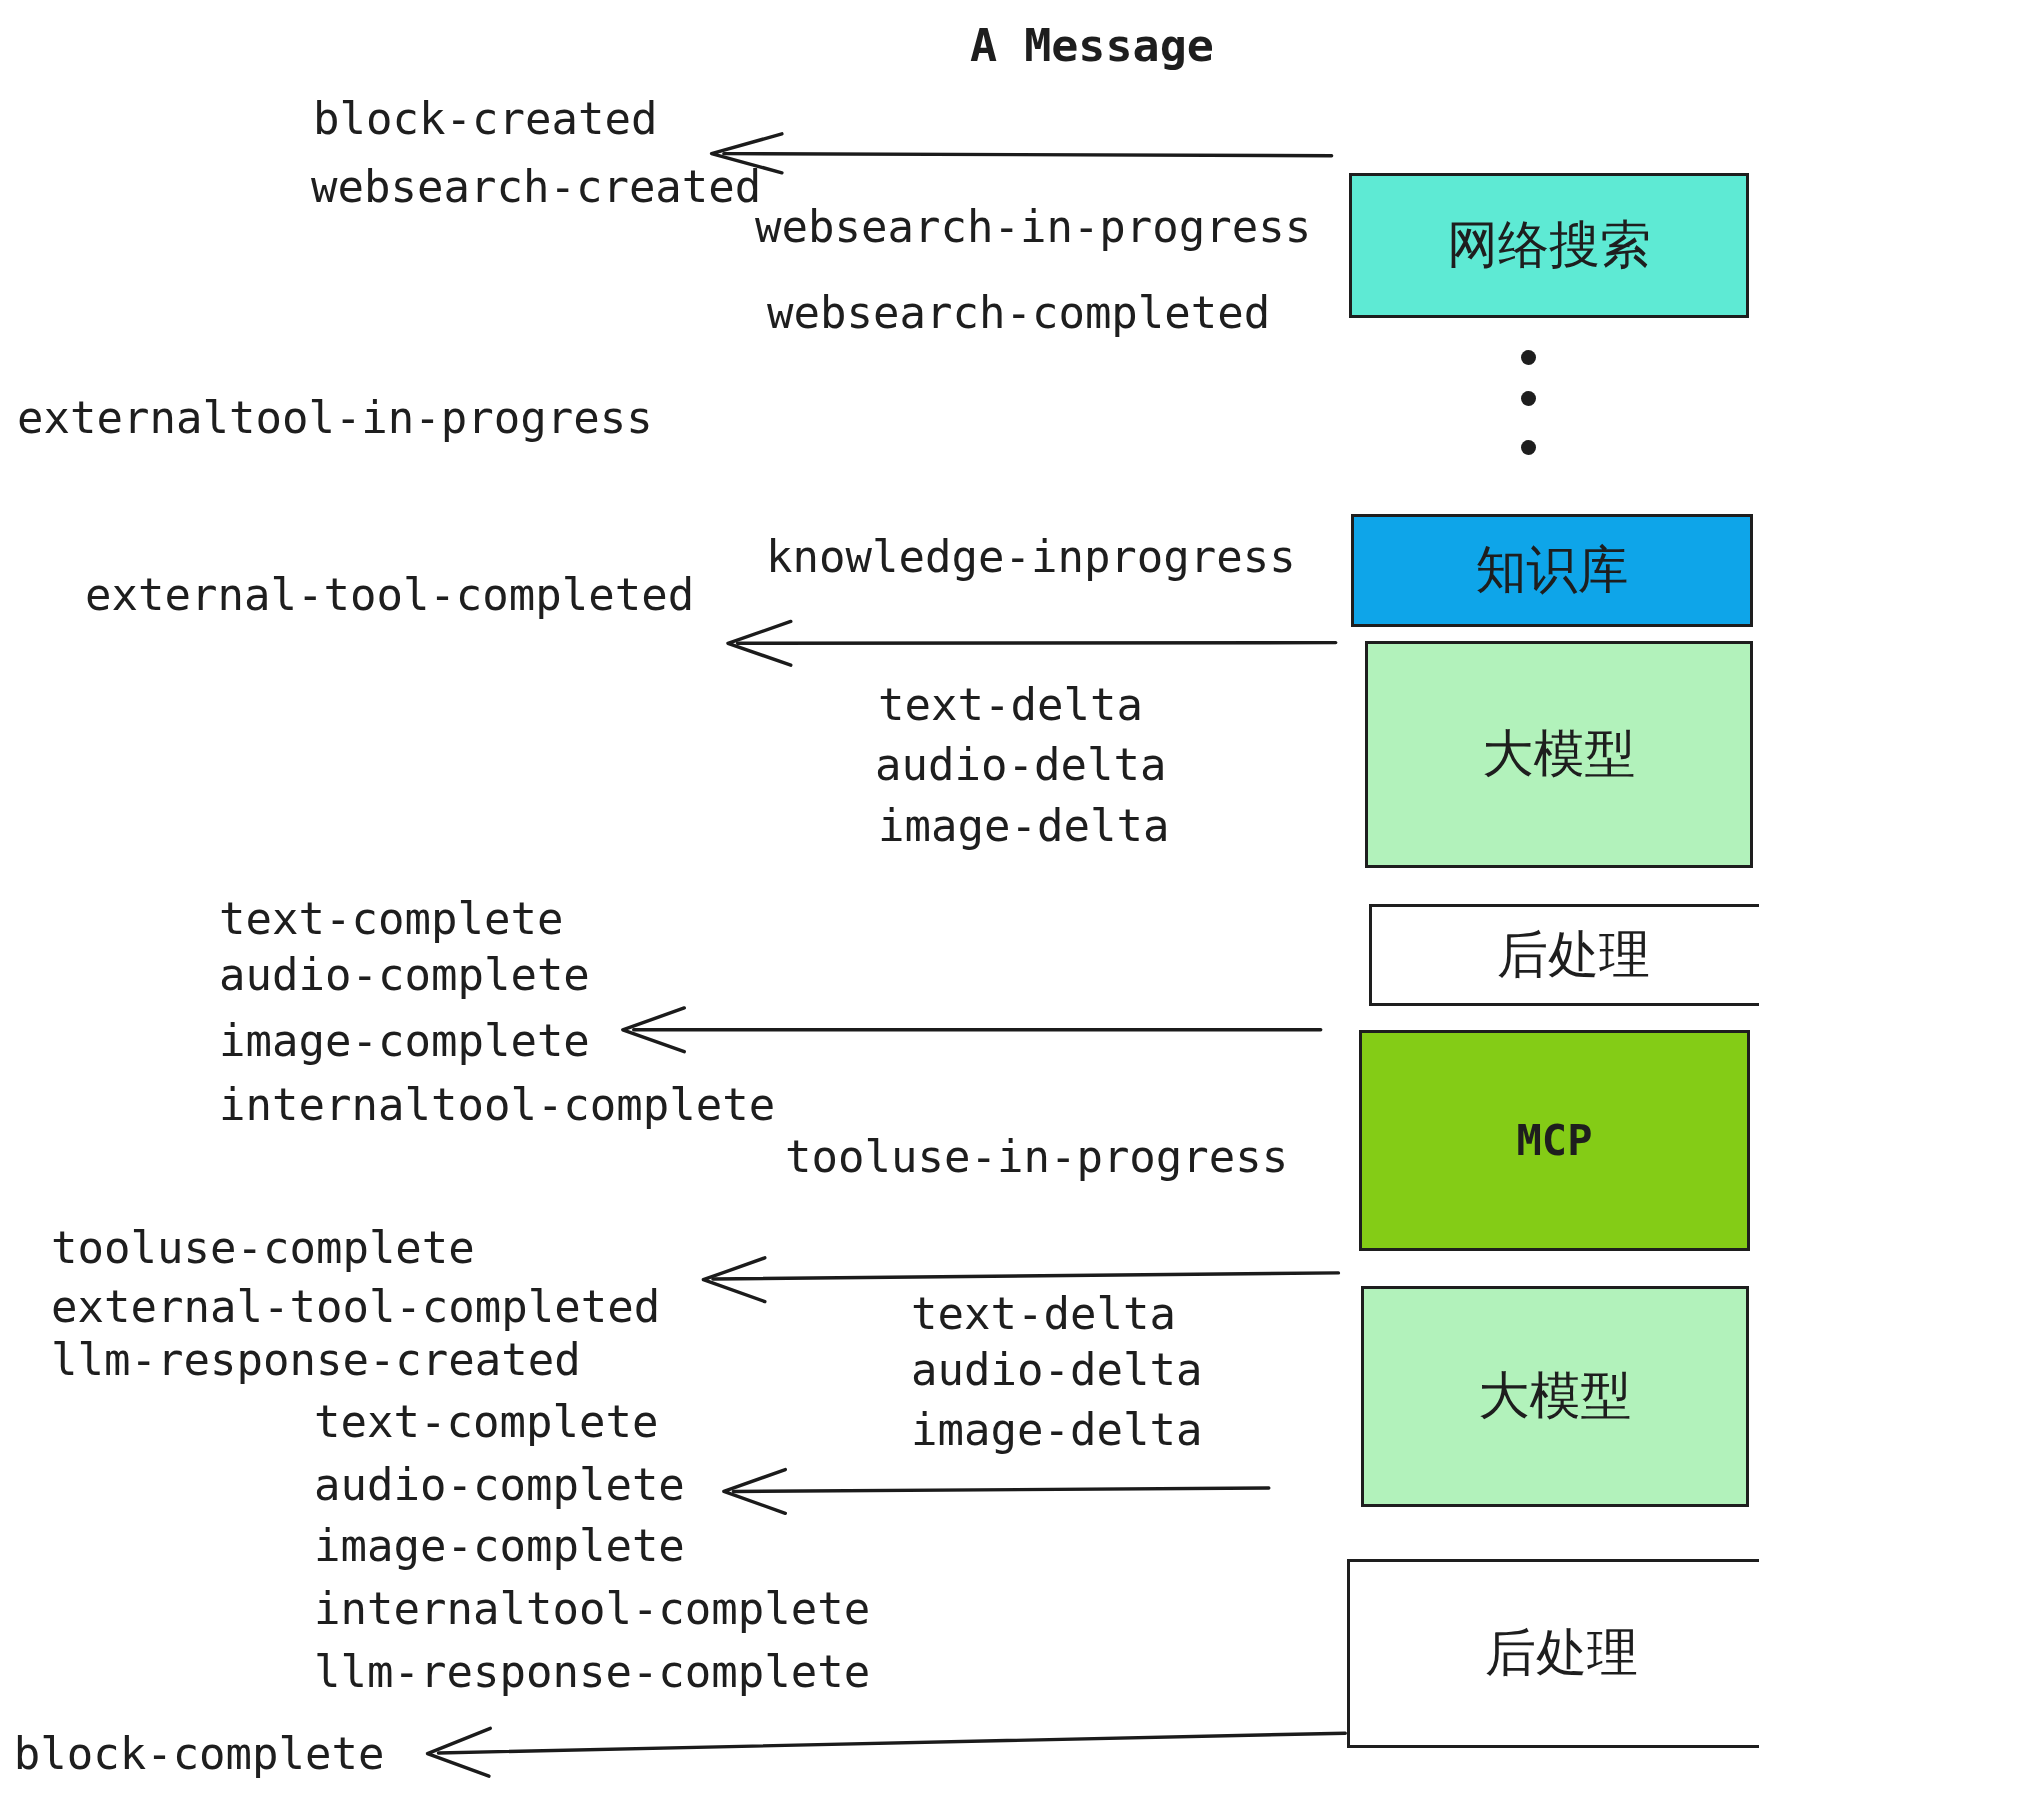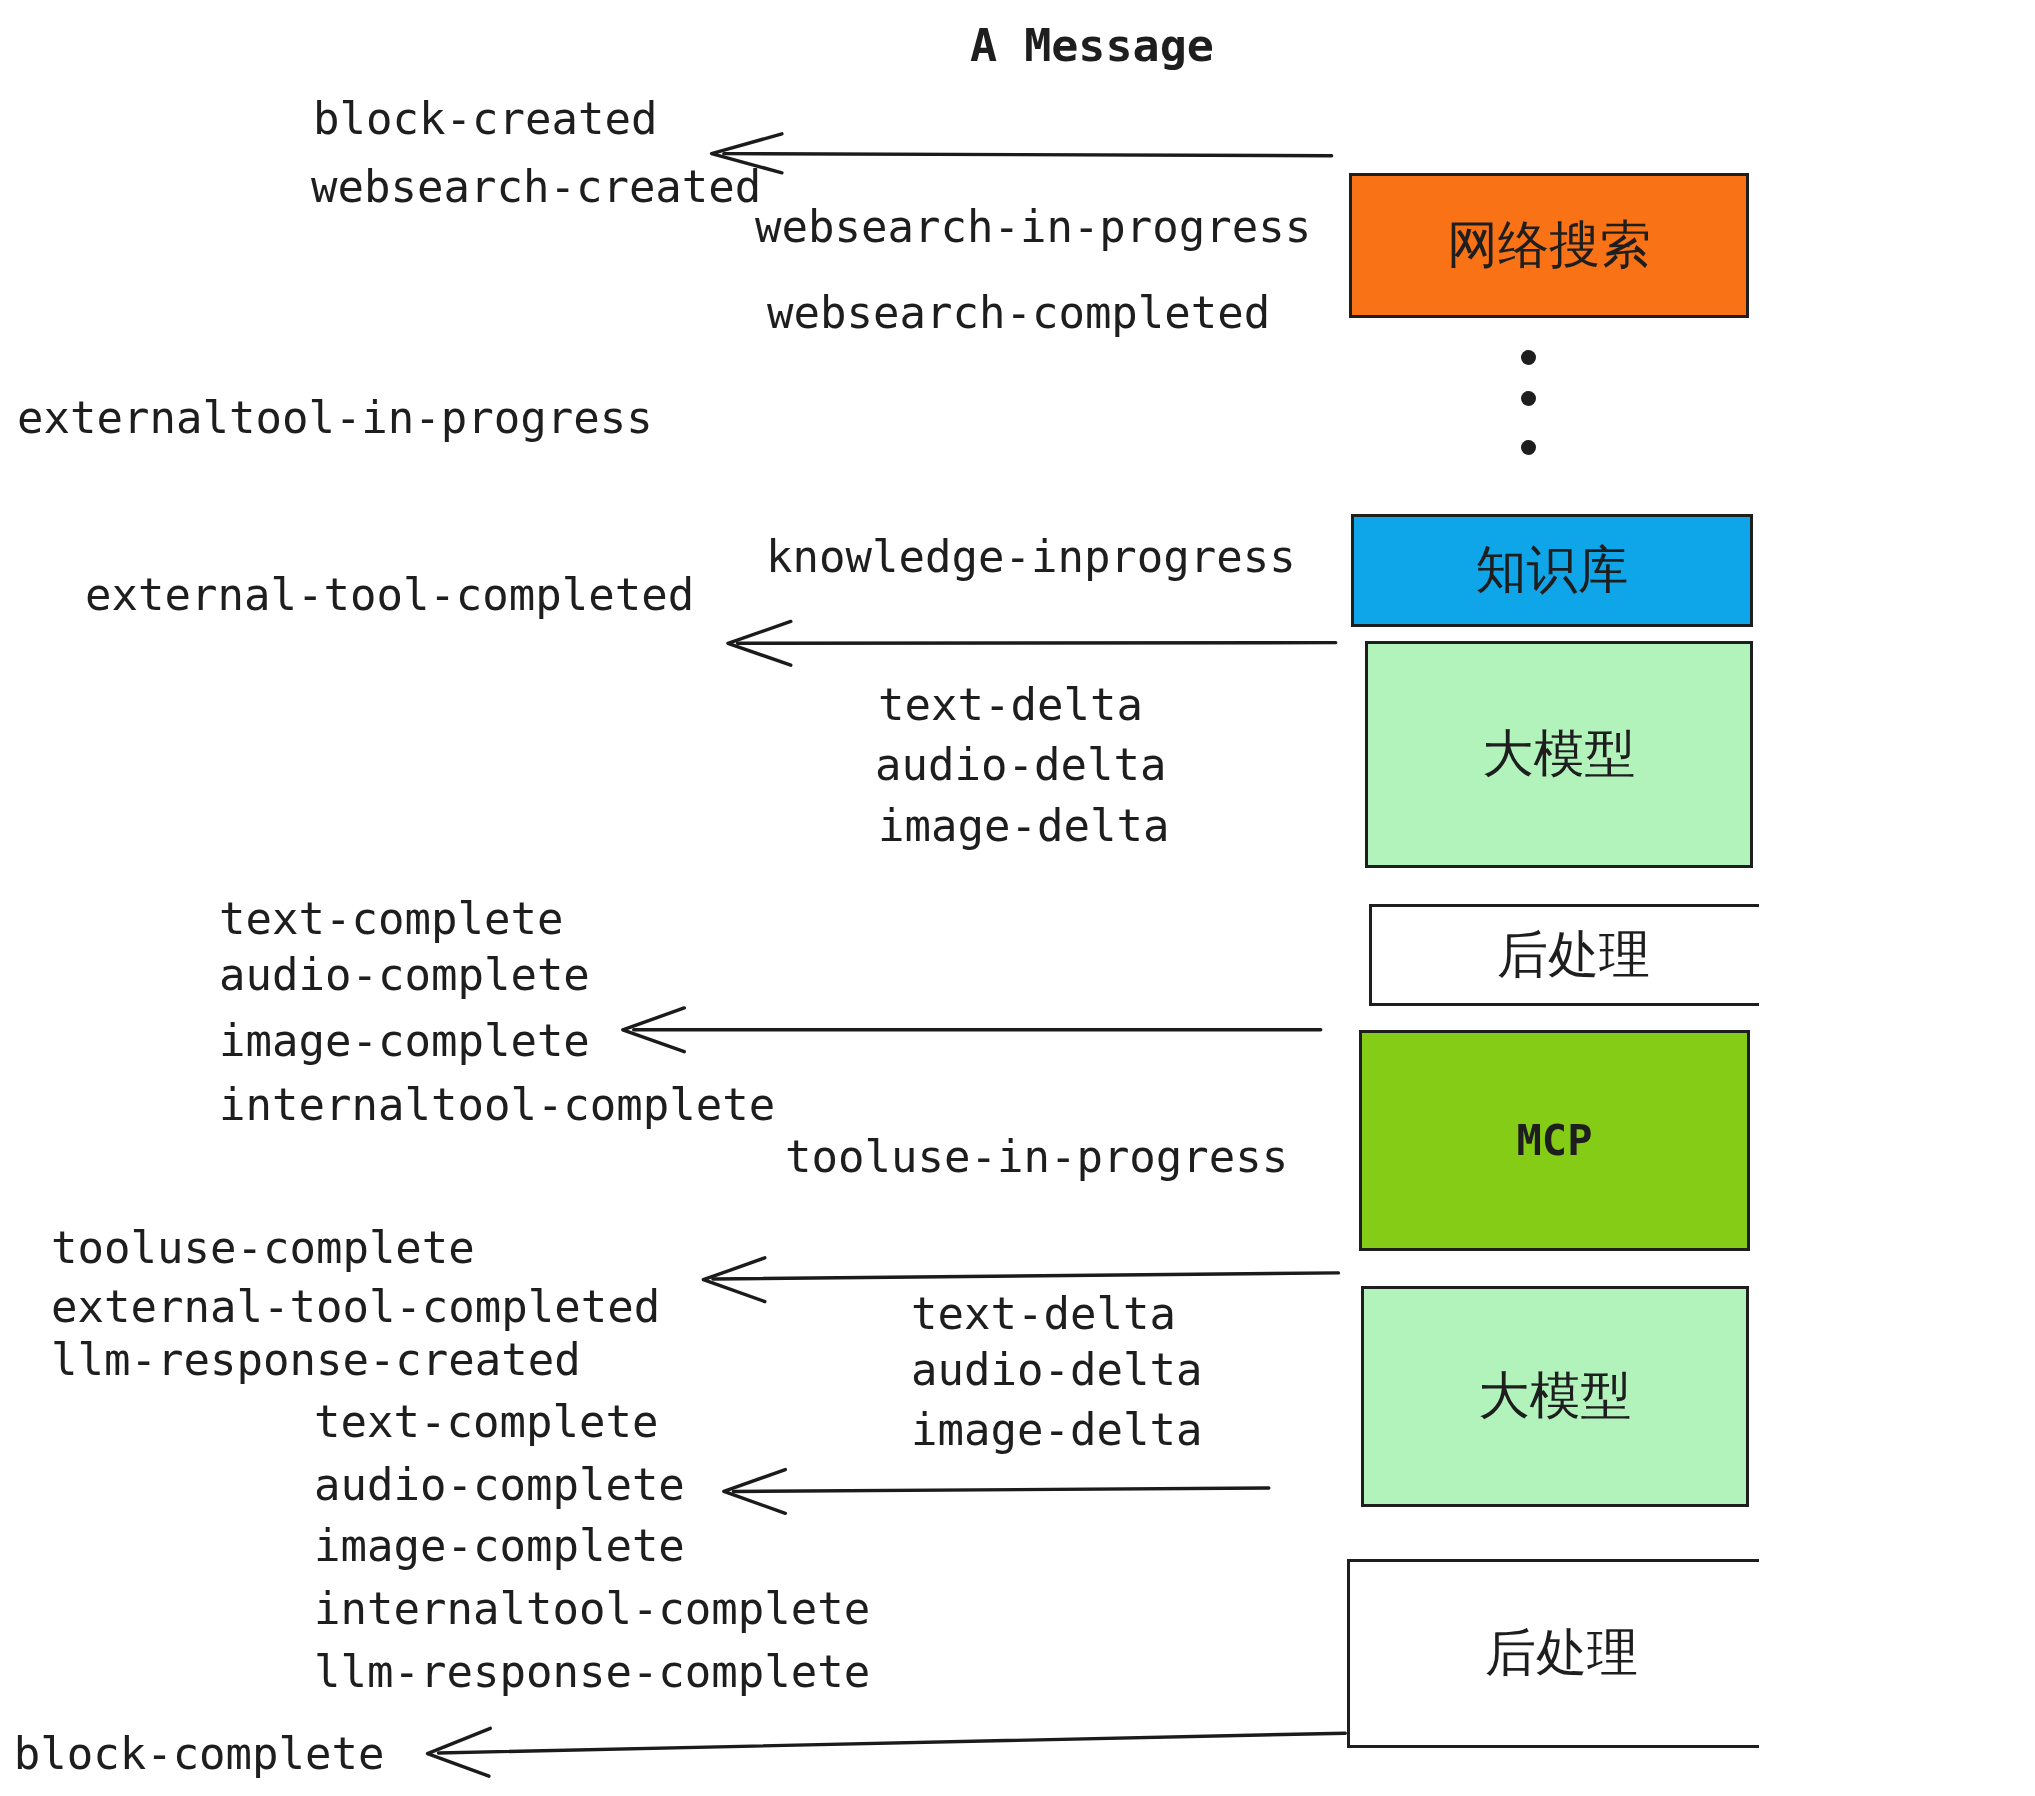--- a/index.html
+++ b/index.html
@@ -103,21 +103,21 @@
   <div class="evt l-complete2-image">image-complete</div>
   <div class="evt l-complete2-internaltool">internaltool-complete</div>
   <div class="evt l-llm-response-complete">llm-response-complete</div>
 
   <div class="evt l-delta2-text">text-delta</div>
   <div class="evt l-delta2-audio">audio-delta</div>
   <div class="evt l-delta2-image">image-delta</div>
 
   <div class="evt l-block-complete">block-complete</div>
 
-  <div class="box b-websearch" style="background-color: #f97316;">
+  <div class="box b-websearch" style="background-color: #5eead4;">
     <span>网络搜索</span>
   </div>
 
   <div class="dot dot1"></div>
   <div class="dot dot2"></div>
   <div class="dot dot3"></div>
 
   <div class="box b-knowledge" style="background-color: #0ea5e9;">
     <span>知识库</span>
   </div>

